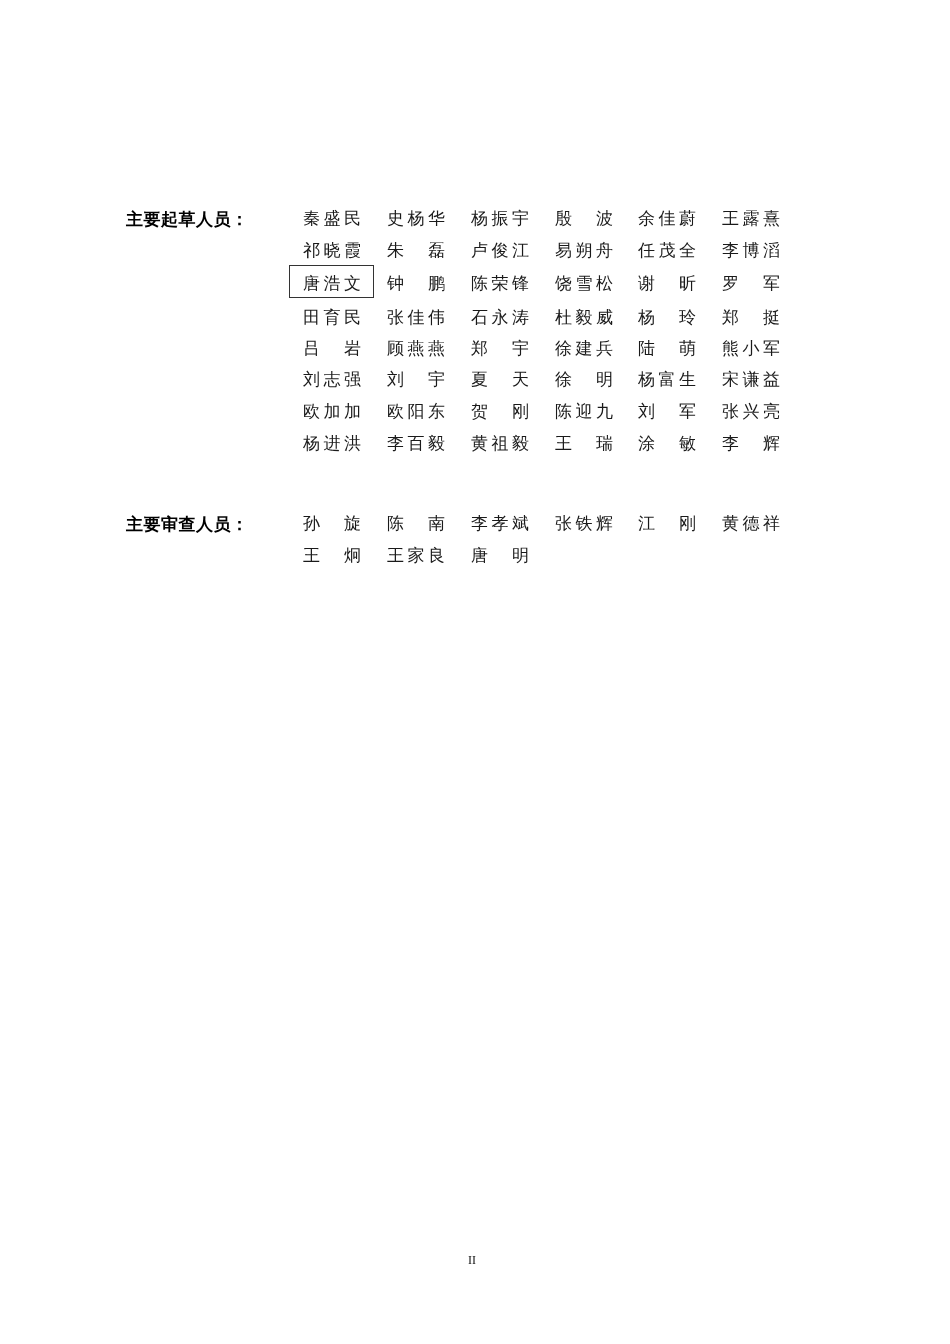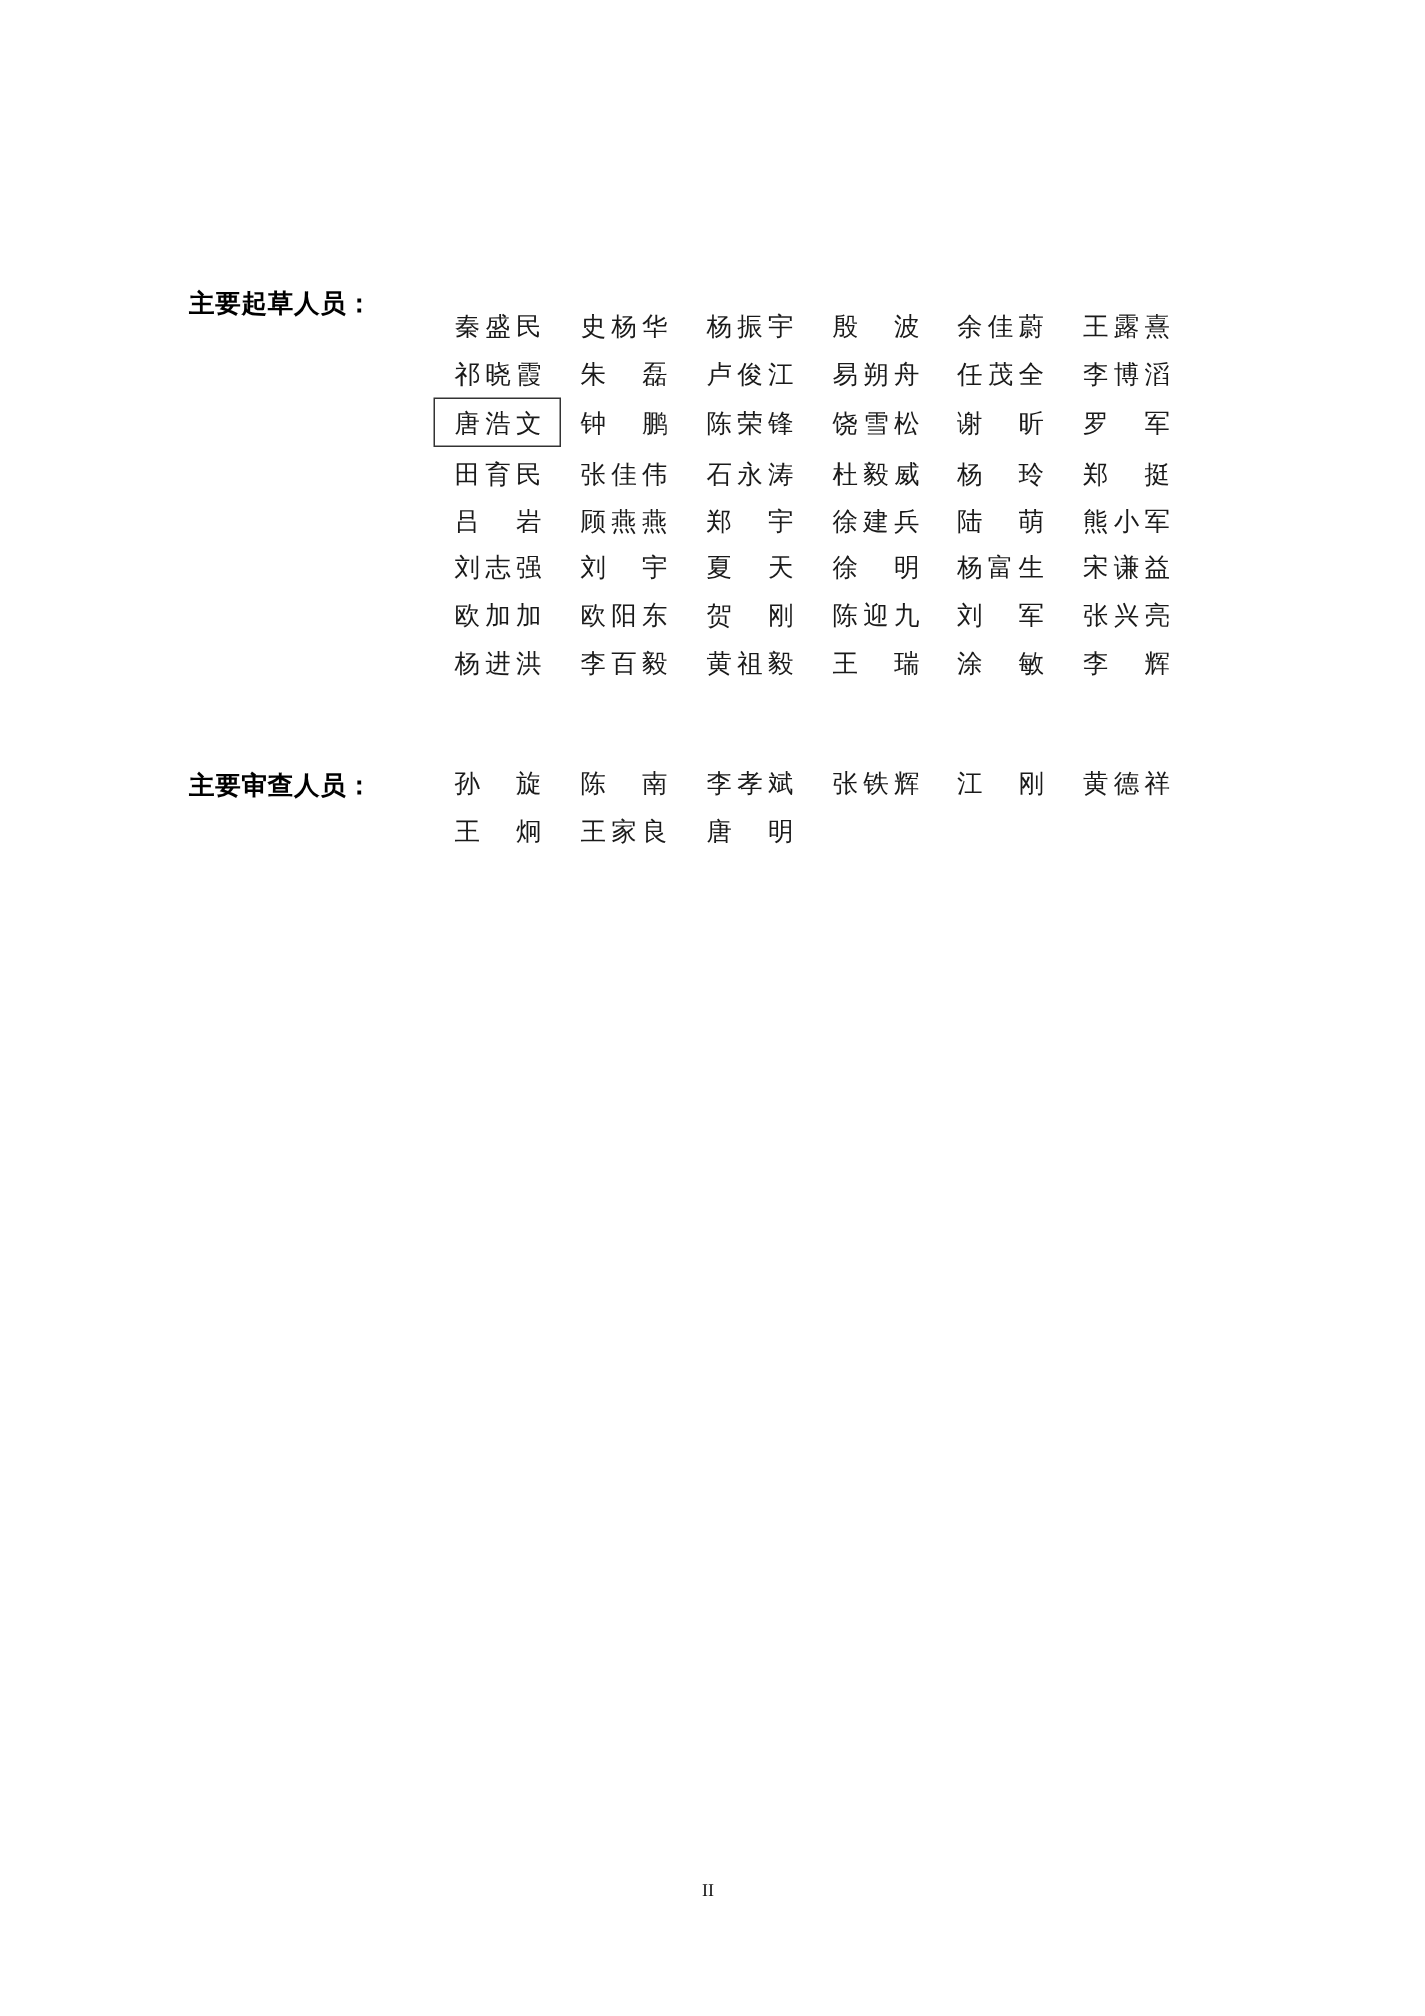--- a/index.html
+++ b/index.html
@@ -13,21 +13,21 @@
             display: flex; justify-content: space-between; color: #1a1a1a; }
     .name span { display: inline-block; }
     .boxed-wrap { position: absolute; border: 1px solid #333; }
     .page-number { position: absolute; left: 0; width: 944px; top: 1253px; text-align: center;
                    font-size: 12px; font-family: "Liberation Serif", serif; color: #111; }
   </style>
 </head>
 <body>
 
 <div class="section" style="top:0;">
-  <div class="section-label" style="top:193px;">主要起草人员：</div>
+  <div class="section-label" style="top:209px;">主要起草人员：</div>
   <div class="boxed-wrap" style="left:289px; top:265px; width:83px; height:31px;"></div>
   <div id="drafters-rows">
       <div class="row" style="top: 207px;">
         <div class="name" style="left: 303px;">
           <span>秦</span>
           <span>盛</span>
           <span>民</span>
         </div>
         <div class="name" style="left: 387px;">
           <span>史</span>

